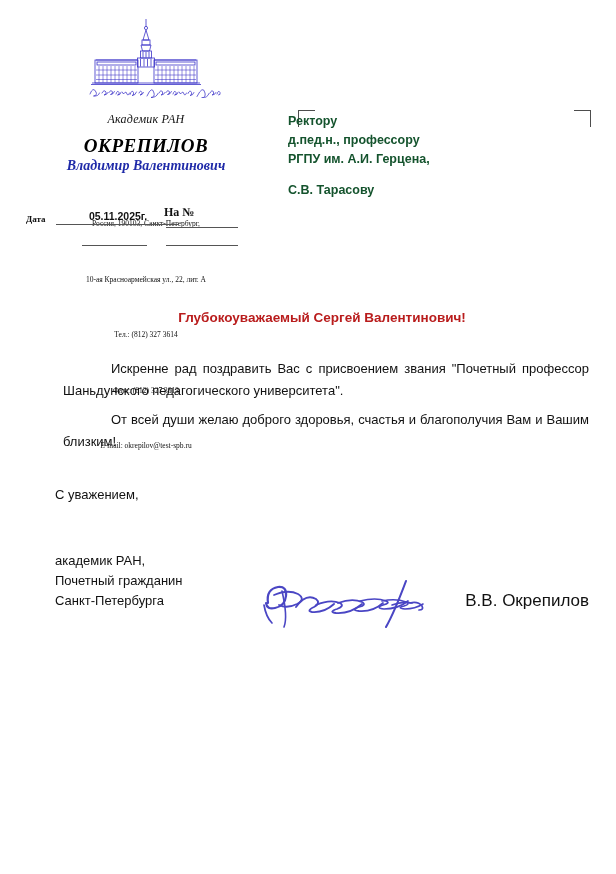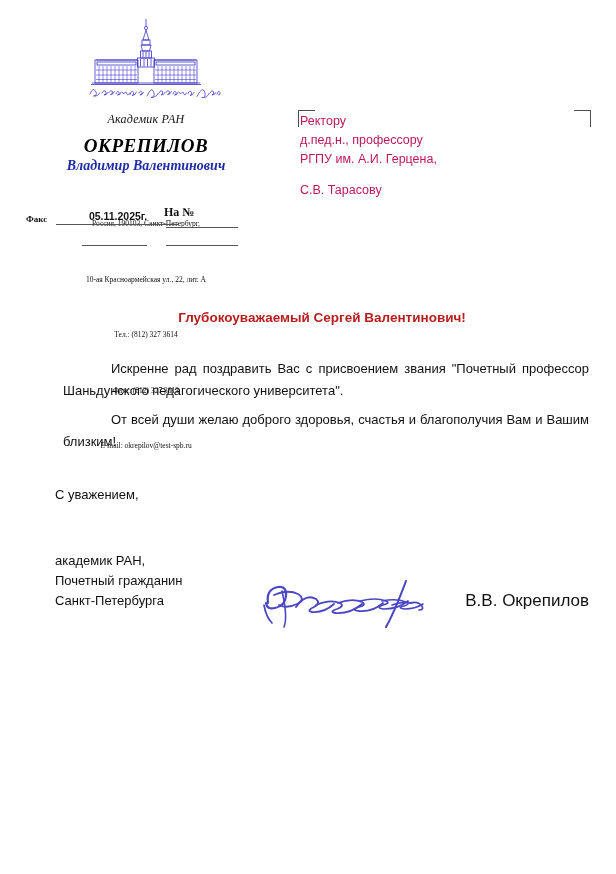--- a/index.html
+++ b/index.html
@@ -109,27 +109,27 @@
     border-top: 1px solid #555555;
   }
   .rule-date   { left: 30px;  top: 19px;  width: 122px; }
   .rule-na     { left: 140px; top: 22px;  width: 72px;  }
   .rule-date2  { left: 56px;  top: 40px;  width: 65px;  }
   .rule-na2    { left: 140px; top: 40px;  width: 72px;  }
 
   
   .addressee {
     position: absolute;
-    left: 300px;
+    left: 288px;
     top: 112px;
     width: 290px;
     font-size: 12.5px;
-    font-weight: normal;
+    font-weight: bold;
     line-height: 19px;
-    color: #be185d;
+    color: #14532d;
   }
   .addressee .gap { height: 12px; }
   .bracket {
     position: absolute;
     width: 16px;
     height: 16px;
   }
   .bracket-left {
     left: 298px;
     top: 110px;
@@ -304,21 +304,21 @@
     <div class="lh-contacts">
       <div>Россия, 190103, Санкт-Петербург,</div>
       <div>10-ая Красноармейская ул., 22, лит. А</div>
       <div>Тел.: (812) 327 3614</div>
       <div>Факс: (812) 327 3613</div>
       <div>E-mail: okrepilov@test-spb.ru</div>
     </div>
   </div>
 
   <div class="refrow">
-    <span class="date-label">Факс</span>
+    <span class="date-label">Дата</span>
     <span class="date-value">05.11.2025г.</span>
     <span class="na-label">На №</span>
     <span class="rule rule-date"></span>
     <span class="rule rule-na"></span>
     <span class="rule rule-date2"></span>
     <span class="rule rule-na2"></span>
   </div>
 
   <div class="bracket bracket-left"></div>
   <div class="bracket bracket-right"></div>

